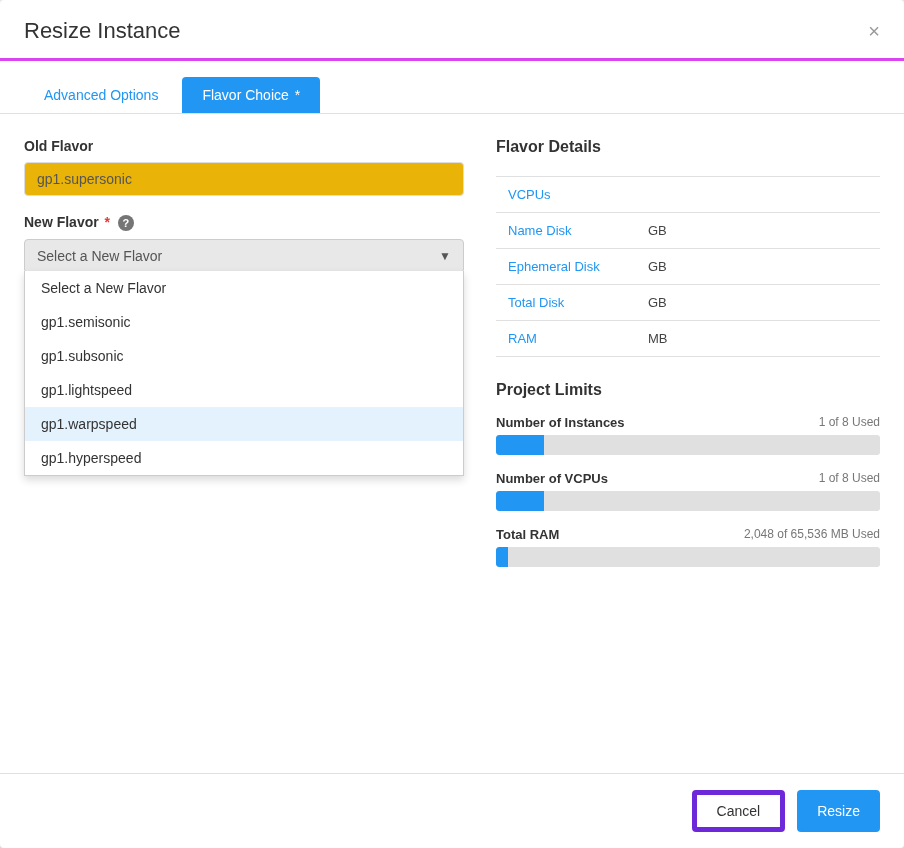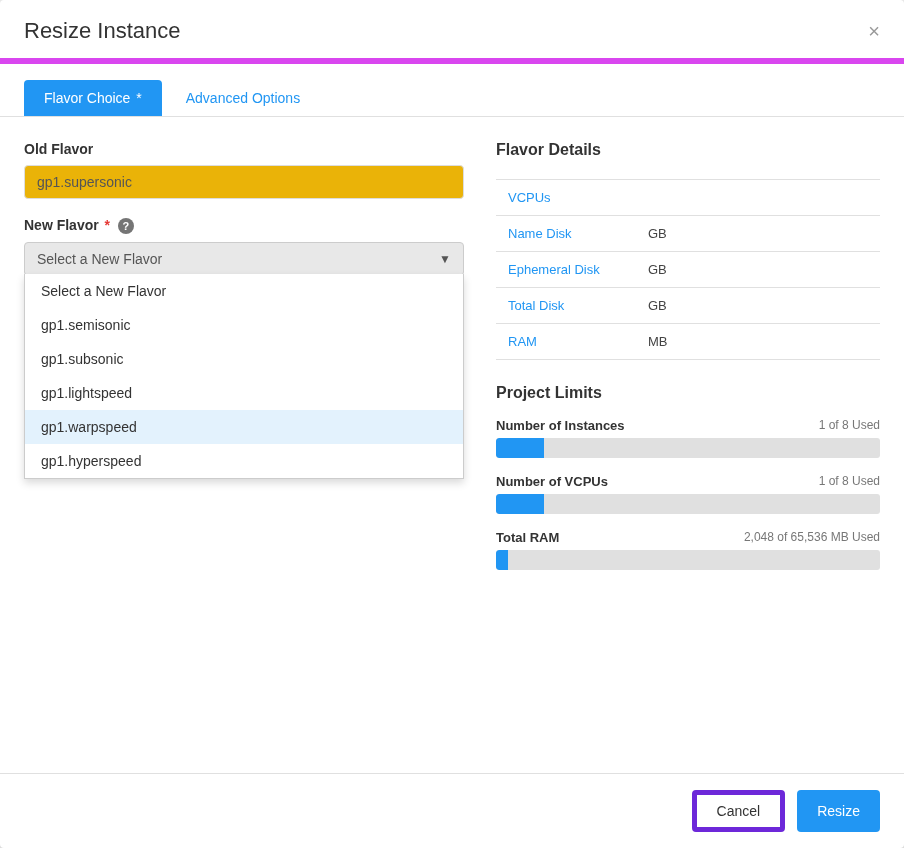--- a/index.html
+++ b/index.html
@@ -20,21 +20,21 @@
       box-shadow: 0 4px 20px rgba(0,0,0,0.3);
       display: flex;
       flex-direction: column;
       position: relative;
     }
     .modal-header {
       display: flex;
       align-items: center;
       justify-content: space-between;
       padding: 18px 24px 14px;
-      border-bottom: 6px solid #d946ef;
+      border-bottom: 3px solid #d946ef;
     }
     .modal-title {
       font-size: 22px;
       font-weight: 400;
       color: #333;
     }
     .close-btn {
       font-size: 20px;
       color: #999;
       cursor: pointer;
@@ -248,22 +248,22 @@
 <body>
 
 <div class="modal">
 
   <div class="modal-header">
     <h2 class="modal-title">Resize Instance</h2>
     <button class="close-btn">×</button>
   </div>
 
   <div class="modal-tabs">
+    <button class="tab-btn inactive">Advanced Options</button>
     <button class="tab-btn active">Flavor Choice <span style="color:#fff;margin-left:2px">*</span></button>
-    <button class="tab-btn inactive">Advanced Options</button>
   </div>
 
   <div class="modal-body">
 
     <div class="left-panel">
 
       
       <div class="field-label">Old Flavor</div>
       <input type="text" class="old-flavor-input" readonly="" value="gp1.supersonic" style="">
 

